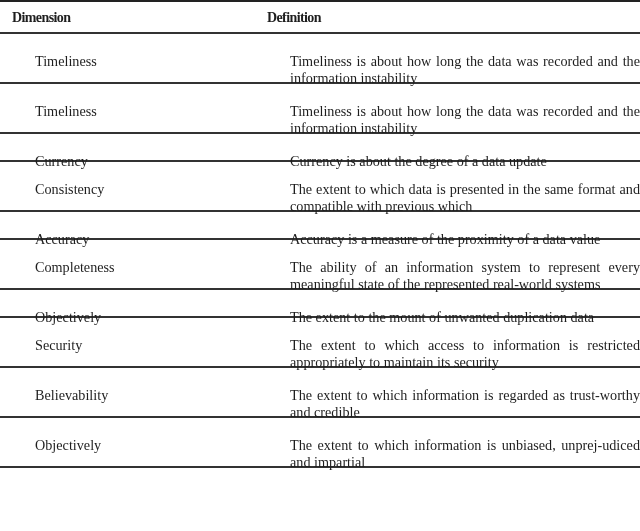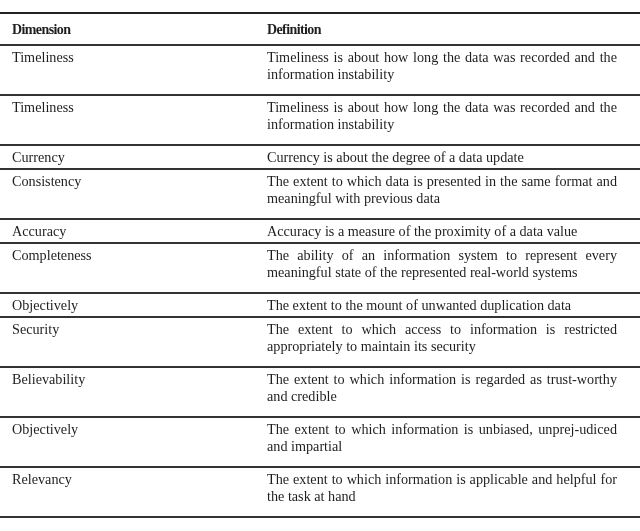--- a/index.html
+++ b/index.html
@@ -11,21 +11,21 @@
       width: 640px;
       height: 531px;
       overflow: hidden;
       font-family: "Liberation Serif", "DejaVu Serif", serif;
       color: #1e1e1e;
     }
     .table {
       position: relative;
       width: 640px;
       border-top: 2px solid #222;
-      margin-top: 12px;
+      margin-top: 0;
     }
     .row {
       display: flex;
       border-bottom: 2px solid #333;
       box-sizing: border-box;
     }
     .row.header {
       height: 32px;
       align-items: center;
     }
@@ -44,22 +44,23 @@
       width: 255px;
       padding-left: 12px;
     }
     .cell.def {
       width: 362px;
       padding-left: 12px;
       text-align: justify;
       text-align-last: left;
     }
     .row.body {
-      padding-top: 3px;
+      padding-top: 19px;
       padding-bottom: 7px;
+      justify-content: flex-end;
     }
     .row.two { height: 50px; }
     .row.one { height: 24px; }
   </style>
 </head>
 <body>
 
 <div class="table">
   <div class="row header">
     <div class="cell dim">Dimension</div>
@@ -73,21 +74,21 @@
   <div class="row body two">
     <div class="cell dim">Timeliness</div>
     <div class="cell def">Timeliness is about how long the data was recorded and the information instability</div>
   </div>
   <div class="row body one">
     <div class="cell dim">Currency</div>
     <div class="cell def">Currency is about the degree of a data update</div>
   </div>
   <div class="row body two">
     <div class="cell dim">Consistency</div>
-    <div class="cell def">The extent to which data is presented in the same format and meaningful with previous data</div>
+    <div class="cell def">The extent to which data is presented in the same format and compatible with previous which</div>
   </div>
   <div class="row body one">
     <div class="cell dim">Accuracy</div>
     <div class="cell def">Accuracy is a measure of the proximity of a data value</div>
   </div>
   <div class="row body two">
     <div class="cell dim">Completeness</div>
     <div class="cell def">The ability of an information system to represent every meaningful state of the represented real-world systems</div>
   </div>
   <div class="row body one">
@@ -99,17 +100,13 @@
     <div class="cell def">The extent to which access to information is restricted appropriately to maintain its security</div>
   </div>
   <div class="row body two">
     <div class="cell dim">Believability</div>
     <div class="cell def">The extent to which information is regarded as trust-worthy and credible</div>
   </div>
   <div class="row body two">
     <div class="cell dim">Objectively</div>
     <div class="cell def">The extent to which information is unbiased, unprej-udiced and impartial</div>
   </div>
-  <div class="row body two">
-    <div class="cell dim">Relevancy</div>
-    <div class="cell def">The extent to which information is applicable and helpful for the task at hand</div>
-  </div>
 </div>
 
 </body></html>

